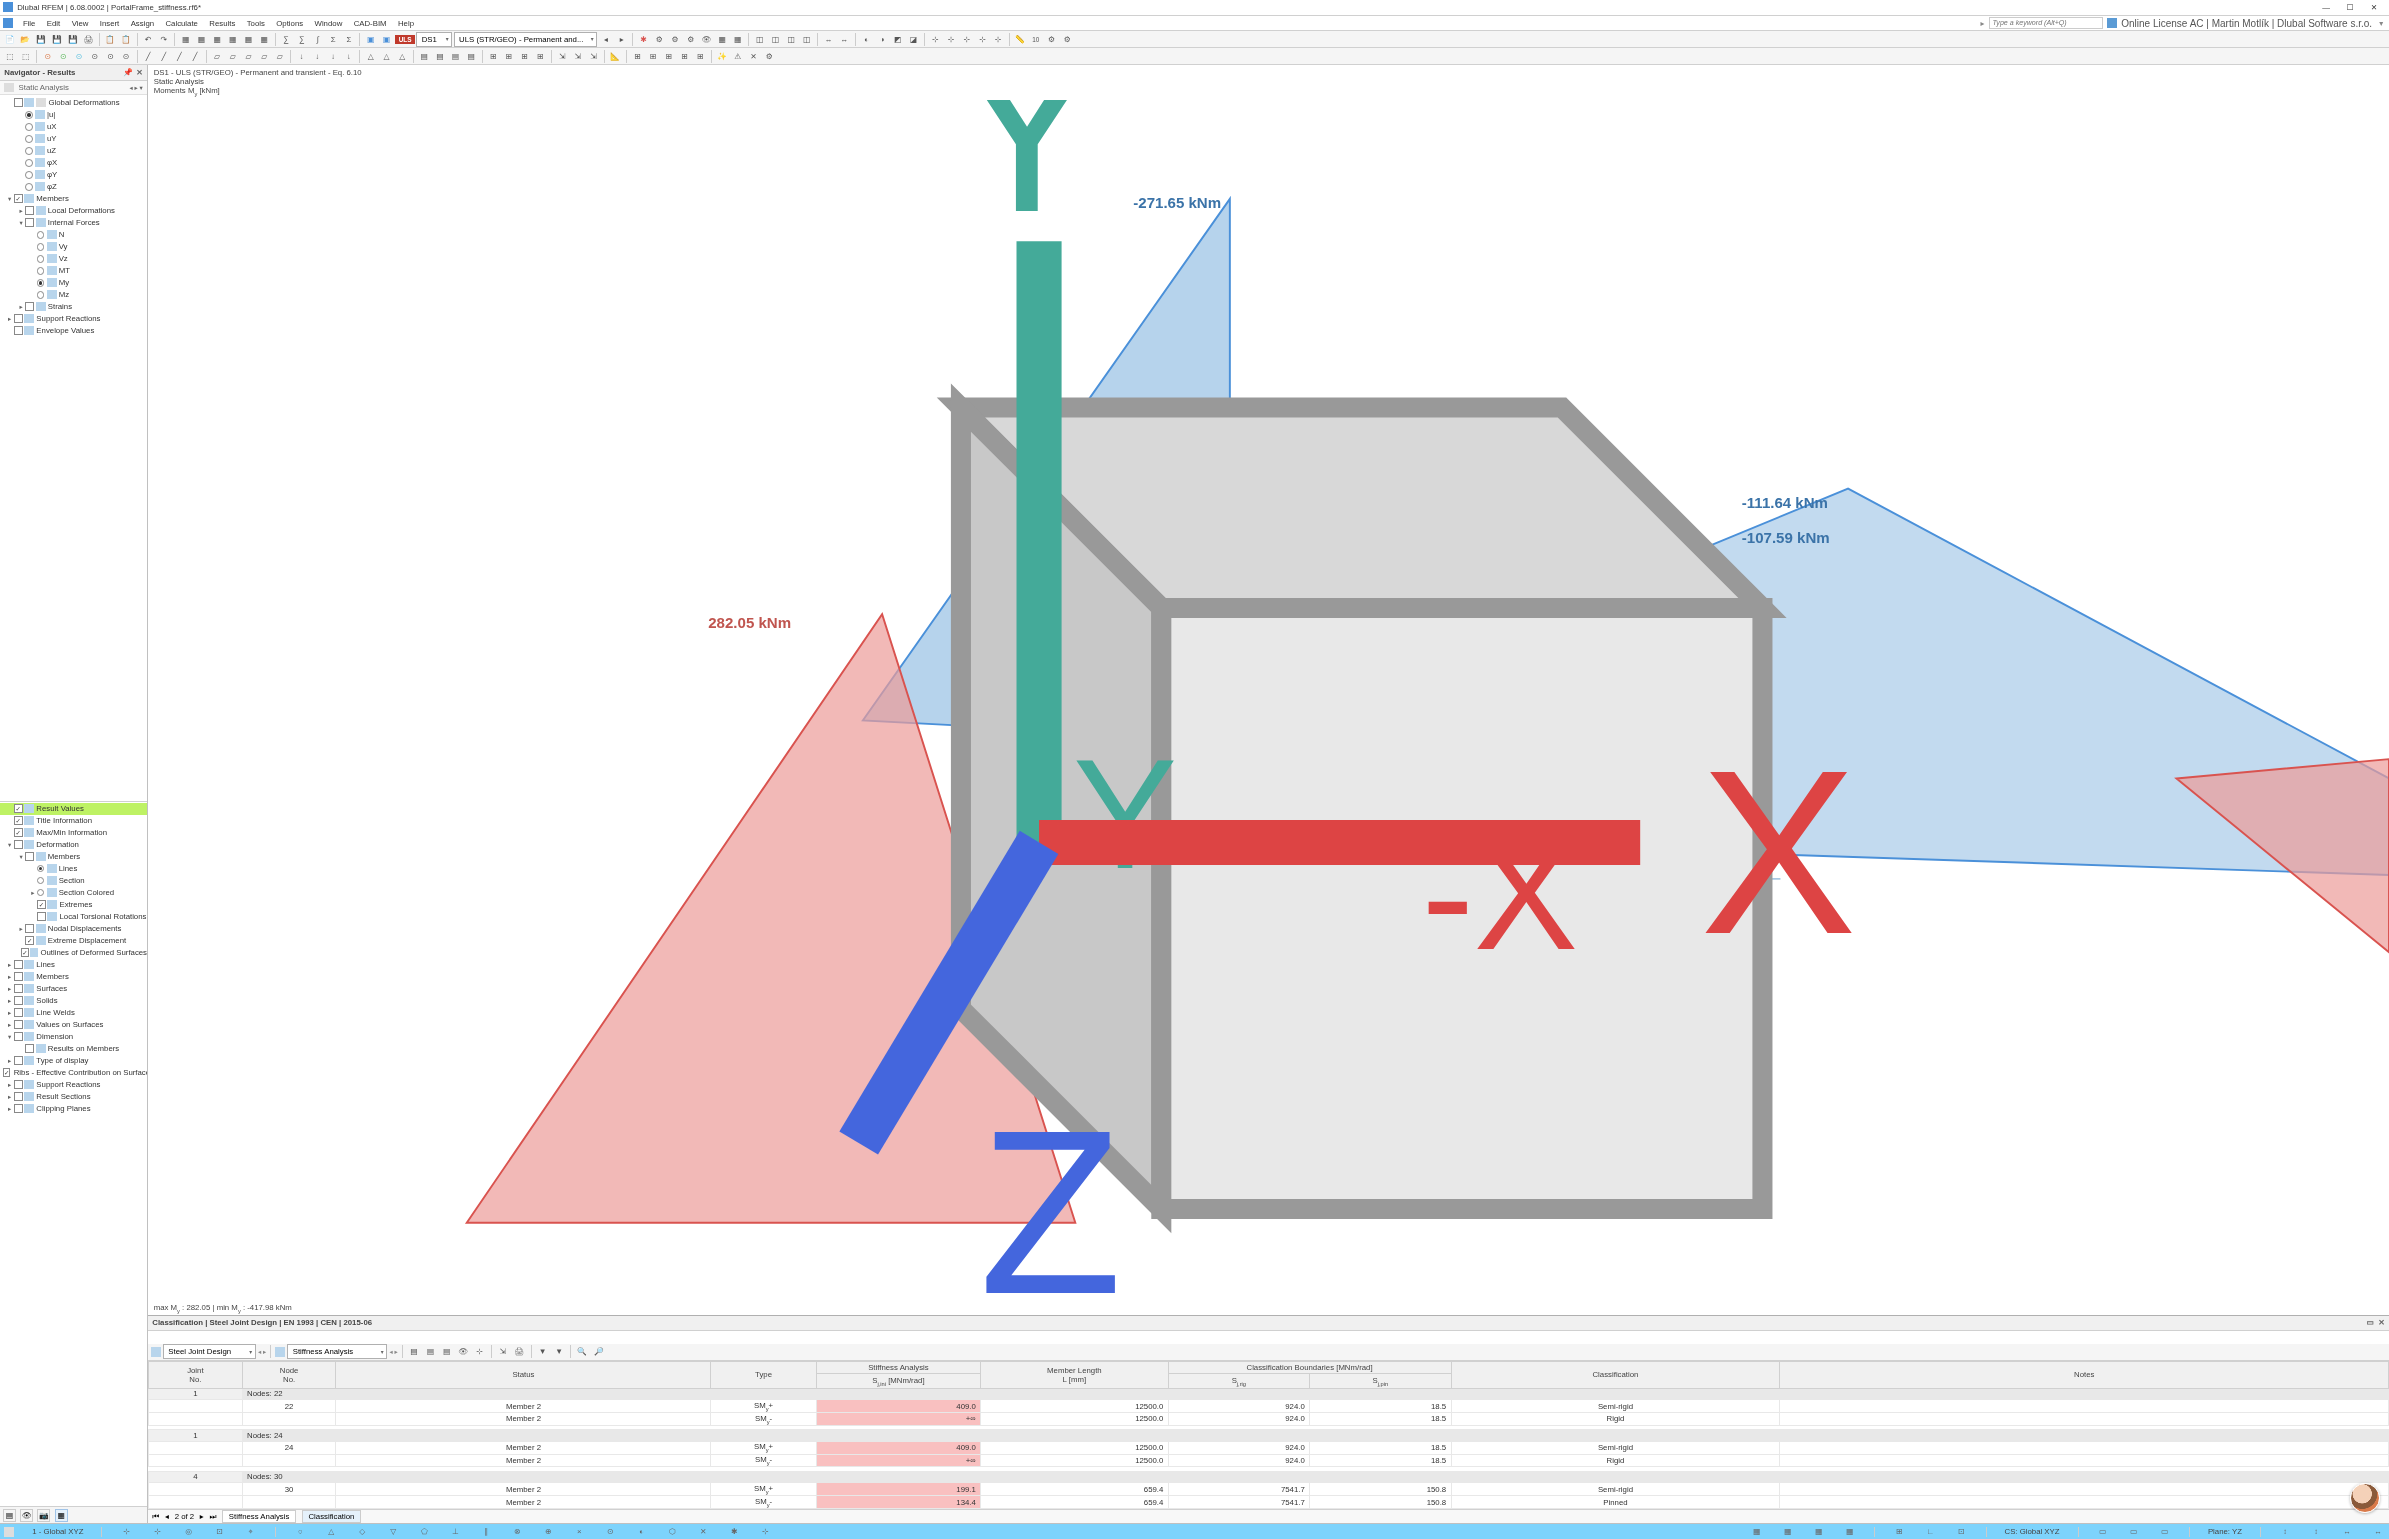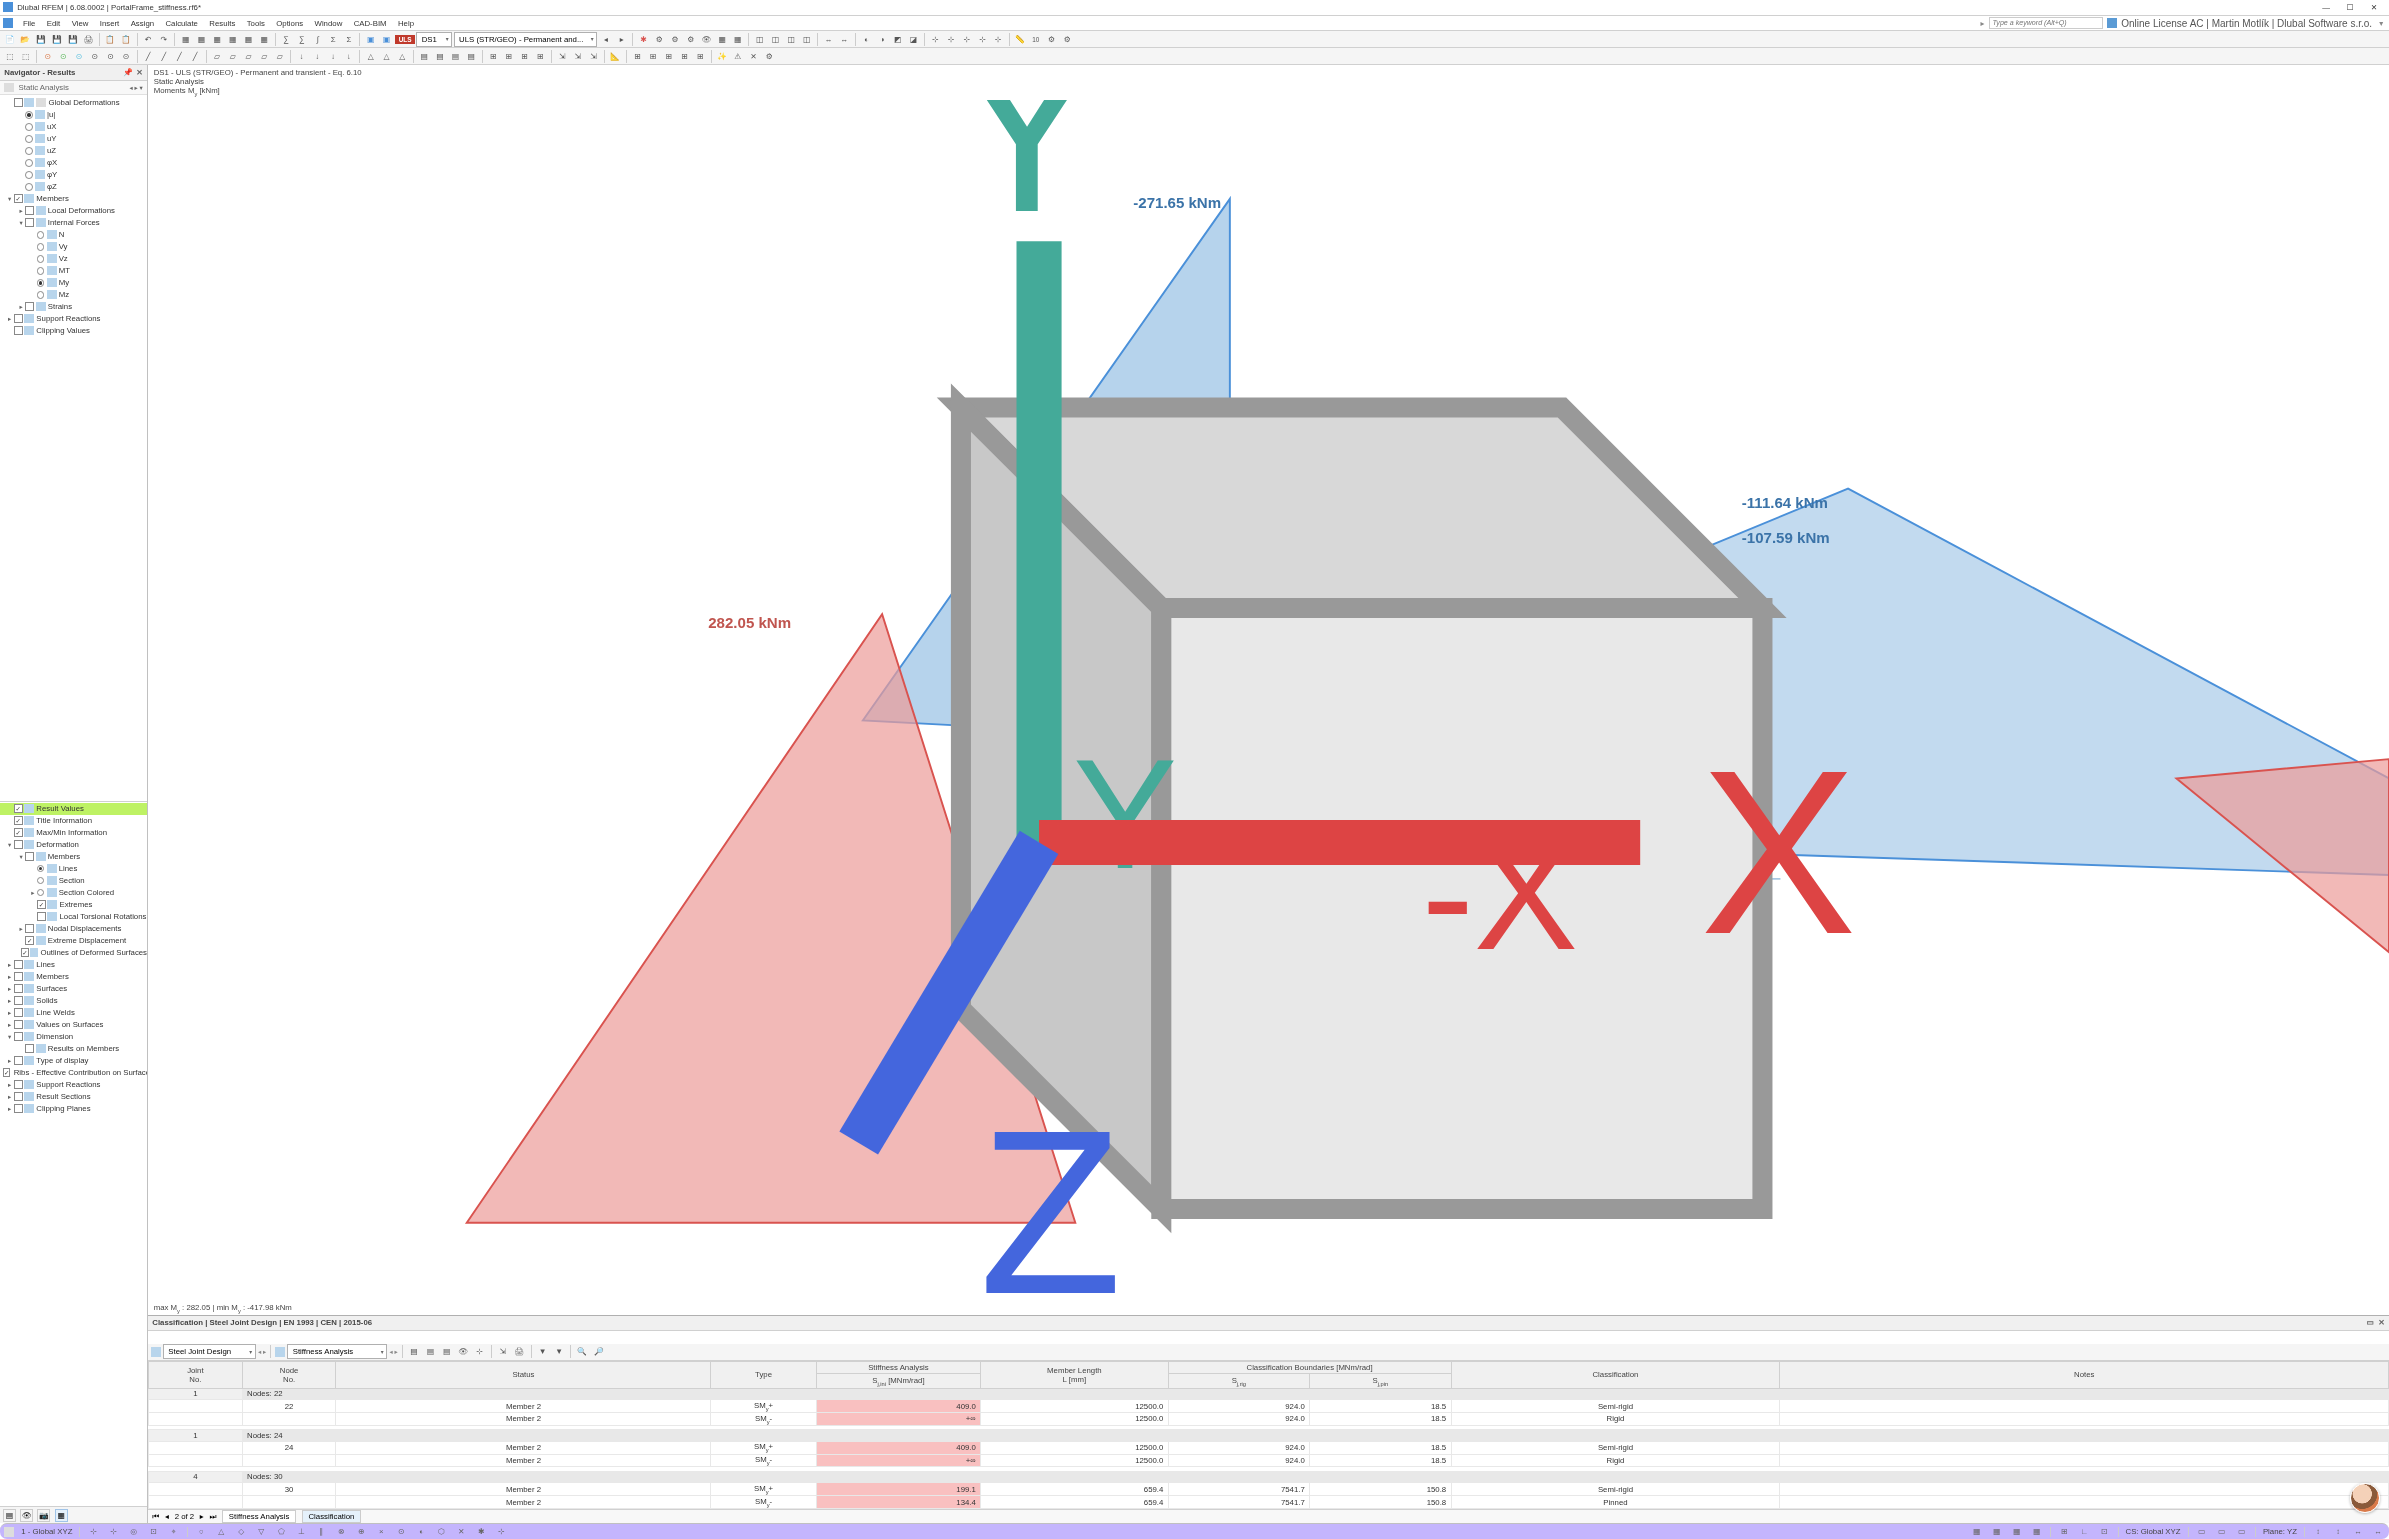--- a/index.html
+++ b/index.html
@@ -79,21 +79,21 @@
 table.grid td { border: 0.7px solid #e8e8e8; padding: 0.7px 4.3px; text-align: center; color: #333; height: 11.4px; }
 table.grid td.left { text-align: center; }
 table.grid td.right { text-align: right; }
 table.grid tr.group td { background: #e8e8e8; text-align: left; font-weight: normal; }
 table.grid td.pink { background: #f9c0c0; }
 .table-pager { height: 14.3px; border-top: 0.7px solid #d0d0d0; display: flex; align-items: center; padding: 0 4.3px; gap: 5.7px; background: #f8f8f8; font-size: 7.1px; }
 .table-pager .tab { padding: 0.7px 5.7px; border: 0.7px solid #ccc; background: #fff; cursor: pointer; }
 .table-pager .tab.active { background: #e5f1fb; }
 
 
-.statusbar { height: 15.7px; border-top: 0.7px solid #c0c0c0; background: #c4b5fd; display: flex; align-items: center; padding: 0 4.3px; gap: 7px; font-size: 7.1px; color: #444; border-radius: 7px; }
+.statusbar { height: 15.7px; border-top: 0.7px solid #c0c0c0; background: #7dd3fc; display: flex; align-items: center; padding: 0 4.3px; gap: 18px; font-size: 7.1px; color: #444; }
 .statusbar .sep { width: 0.7px; height: 10px; background: #ccc; }
 .statusbar .spacer { flex: 1; }
 .statusbar .sb-btn { width: 13px; height: 13px; display: flex; align-items: center; justify-content: center; cursor: pointer; color: #666; }
 
 
 .avatar { position: absolute; right: 8.6px; bottom: 26px; width: 30px; height: 30px; border-radius: 50%; background: radial-gradient(circle at 40% 35%, #f4d1b8 0%, #f4d1b8 38%, #8a5a3a 40%, #8a5a3a 60%, #d97a4a 62%, #d97a4a 100%); border: 1.4px solid #fff; box-shadow: 0 0.7px 2.9px rgba(0,0,0,.3); }
 
 sub { font-size: 5.7px; }
 </style>
 </head>
@@ -403,21 +403,21 @@
             <span class="tree-expander">▸</span>
             <span class="tree-check"></span>
             <span class="tree-icon" style="background: rgb(184, 213, 236);"></span>
             <span class="tree-label">Support Reactions</span>
           </div>
           <div class="tree-row">
             <span class="tree-indent" style="width: 2.9px;"></span>
             <span class="tree-expander"></span>
             <span class="tree-check"></span>
             <span class="tree-icon" style="background: rgb(184, 213, 236);"></span>
-            <span class="tree-label">Clipping Values</span>
+            <span class="tree-label">Envelope Values</span>
           </div>
         </div>
       <div style="height:0.7px;background:#d0d0d0"></div>
       <div class="nav-tree" id="navtree-mid">
           <div class="tree-row selected">
             <span class="tree-indent" style="width: 2.9px;"></span>
             <span class="tree-expander"></span>
             <span class="tree-check checked"></span>
             <span class="tree-icon" style="background: rgb(184, 213, 236);"></span>
             <span class="tree-label">Result Values</span>

